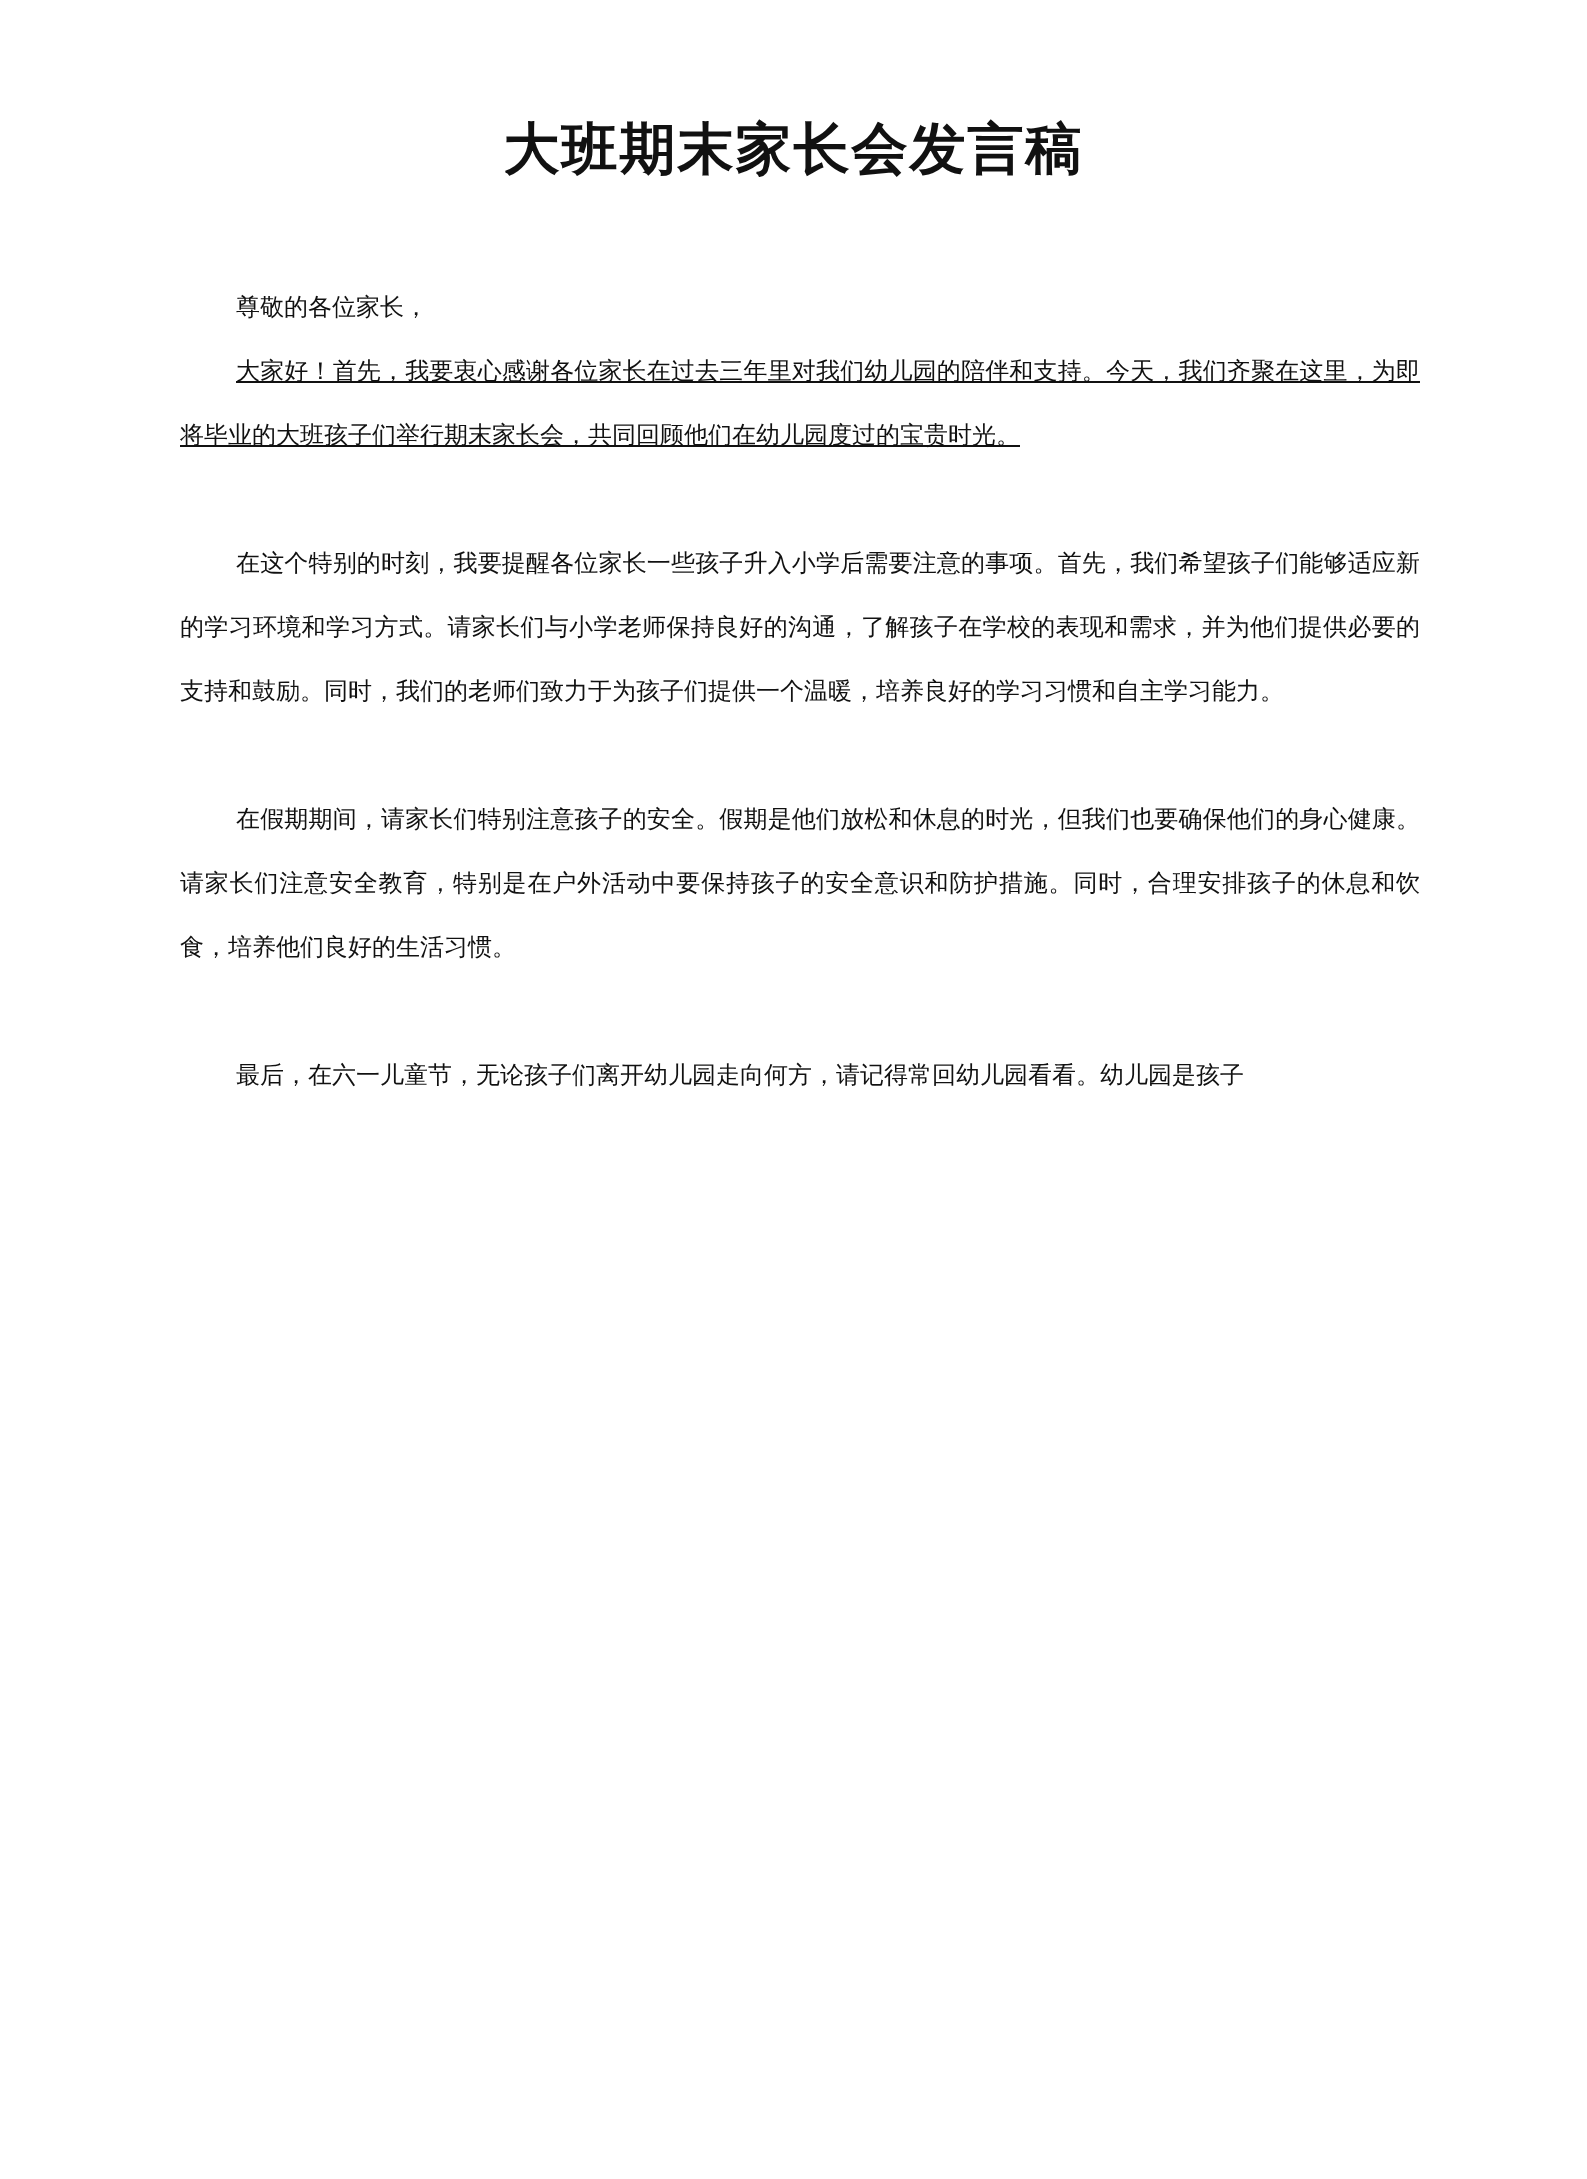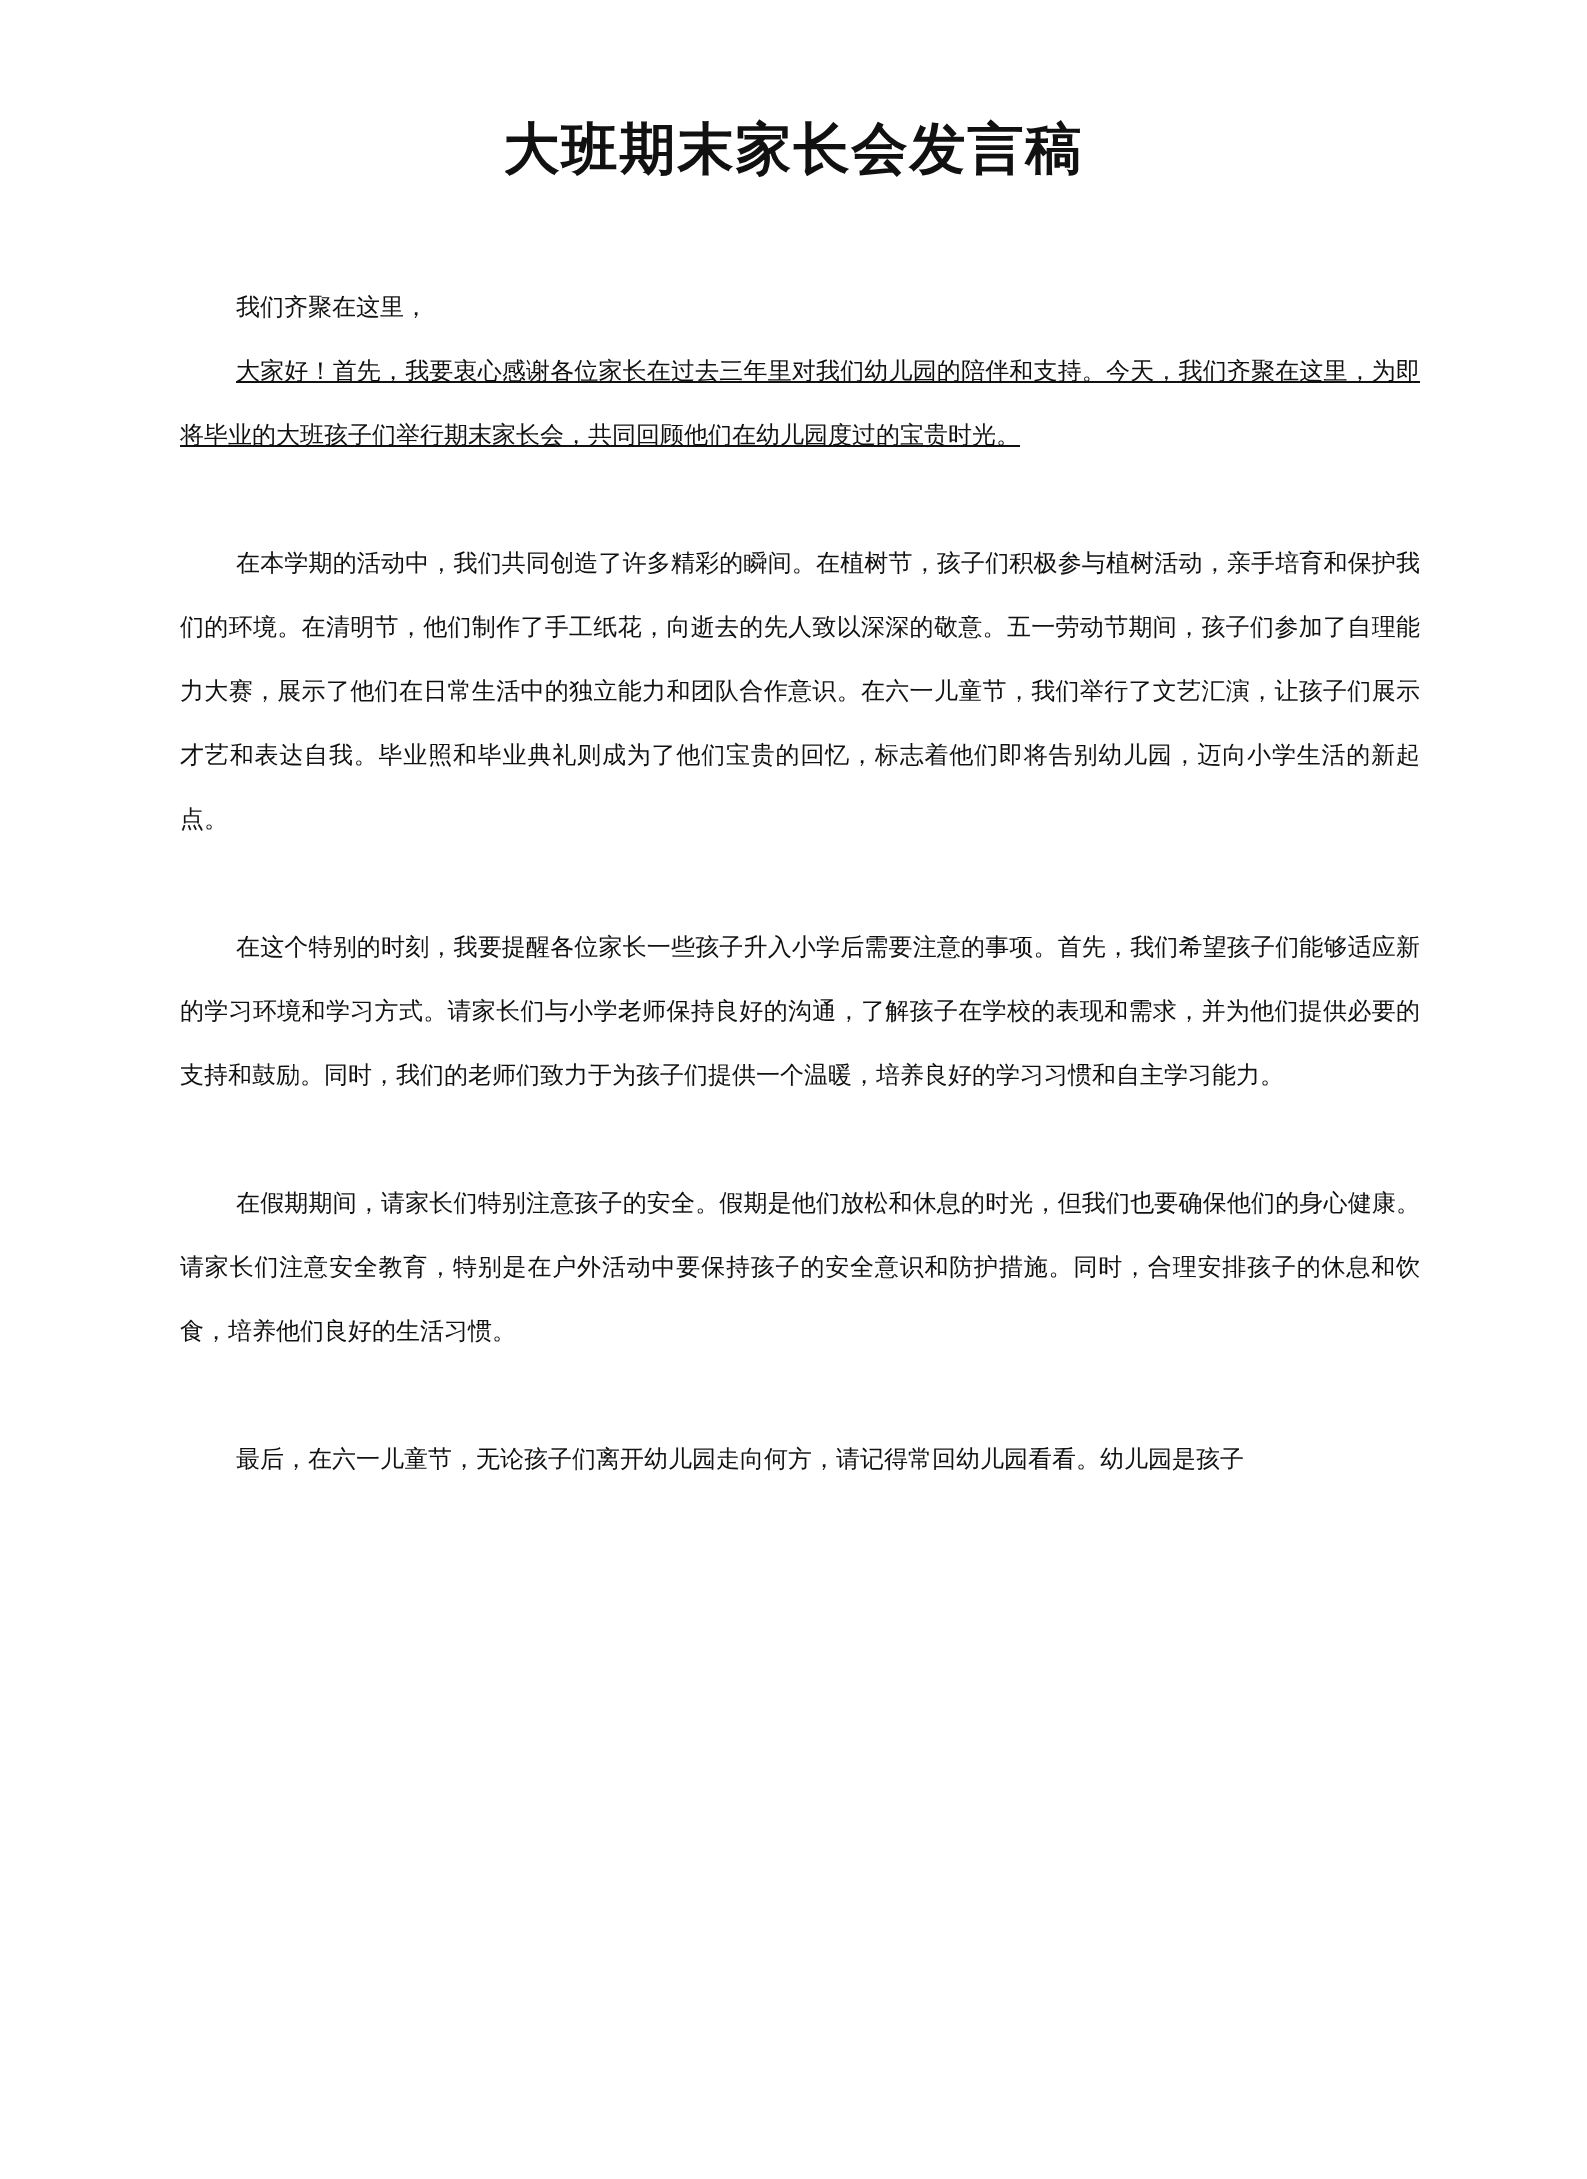--- a/index.html
+++ b/index.html
@@ -12,20 +12,19 @@
   .body p { margin:0 0 64px 0; text-indent:56px; text-align:justify; }
   .body p.greet { margin:0; }
   .body p.first { margin-bottom:64px;text-decoration:underline; }
 </style>
 </head>
 <body>
 
 <div class="page">
   <h1 class="title">大班期末家长会发言稿</h1>
   <div class="body">
-    <p class="greet">我们齐聚在这里，</p>
+    <p class="greet">尊敬的各位家长，</p>
     <p class="first">大家好！首先，我要衷心感谢各位家长在过去三年里对我们幼儿园的陪伴和支持。今天，我们齐聚在这里，为即将毕业的大班孩子们举行期末家长会，共同回顾他们在幼儿园度过的宝贵时光。</p>
-    <p>在本学期的活动中，我们共同创造了许多精彩的瞬间。在植树节，孩子们积极参与植树活动，亲手培育和保护我们的环境。在清明节，他们制作了手工纸花，向逝去的先人致以深深的敬意。五一劳动节期间，孩子们参加了自理能力大赛，展示了他们在日常生活中的独立能力和团队合作意识。在六一儿童节，我们举行了文艺汇演，让孩子们展示才艺和表达自我。毕业照和毕业典礼则成为了他们宝贵的回忆，标志着他们即将告别幼儿园，迈向小学生活的新起点。</p>
     <p>在这个特别的时刻，我要提醒各位家长一些孩子升入小学后需要注意的事项。首先，我们希望孩子们能够适应新的学习环境和学习方式。请家长们与小学老师保持良好的沟通，了解孩子在学校的表现和需求，并为他们提供必要的支持和鼓励。同时，我们的老师们致力于为孩子们提供一个温暖，培养良好的学习习惯和自主学习能力。</p>
     <p>在假期期间，请家长们特别注意孩子的安全。假期是他们放松和休息的时光，但我们也要确保他们的身心健康。请家长们注意安全教育，特别是在户外活动中要保持孩子的安全意识和防护措施。同时，合理安排孩子的休息和饮食，培养他们良好的生活习惯。</p>
     <p>最后，在六一儿童节，无论孩子们离开幼儿园走向何方，请记得常回幼儿园看看。幼儿园是孩子</p>
   </div>
 </div>
 
 </body></html>

